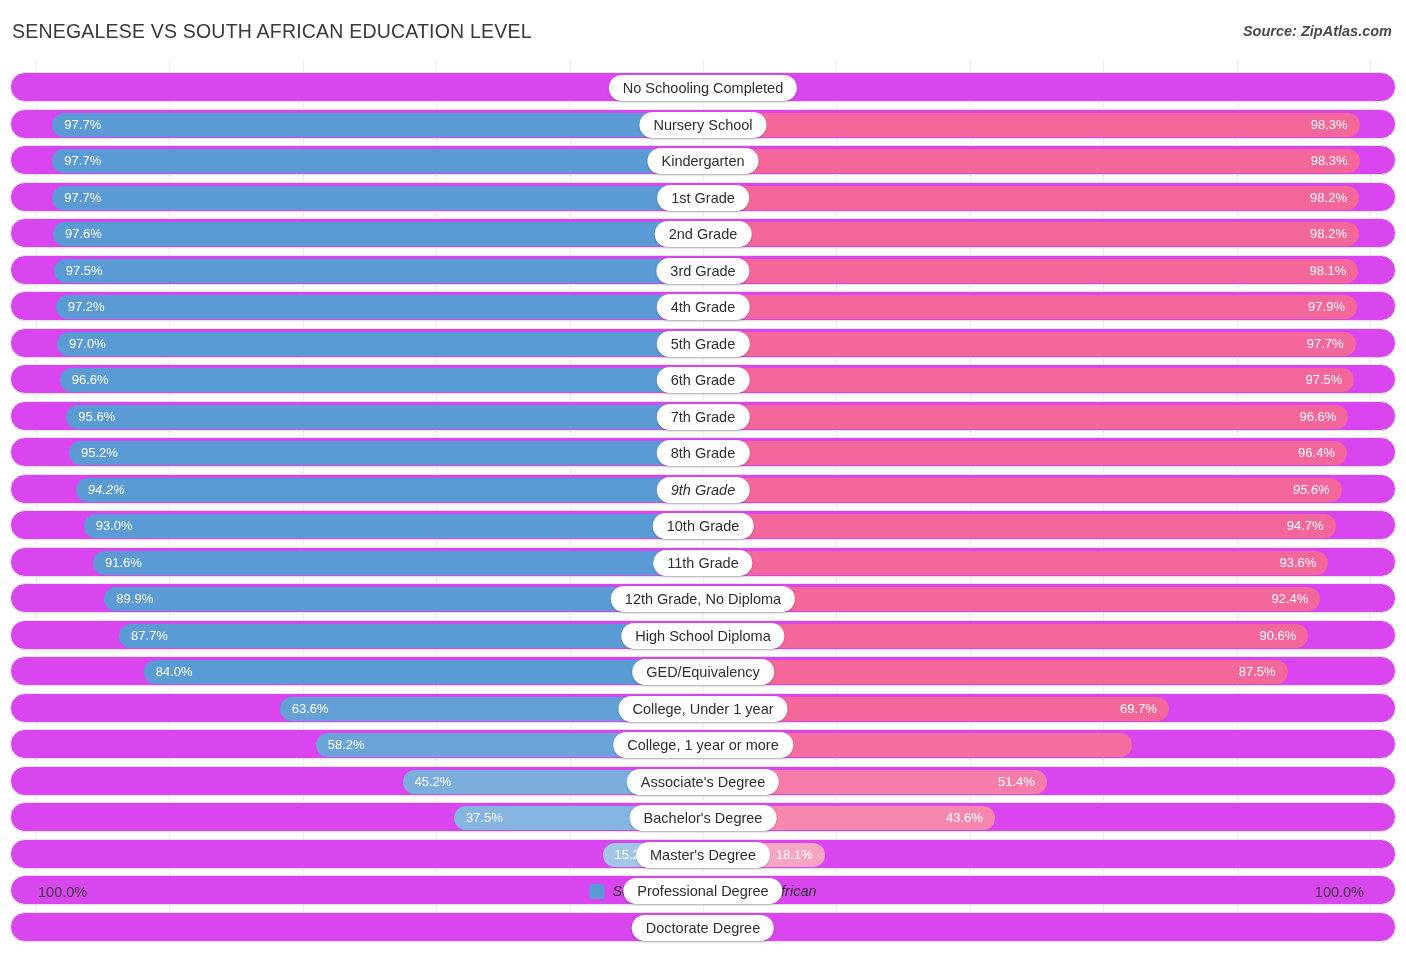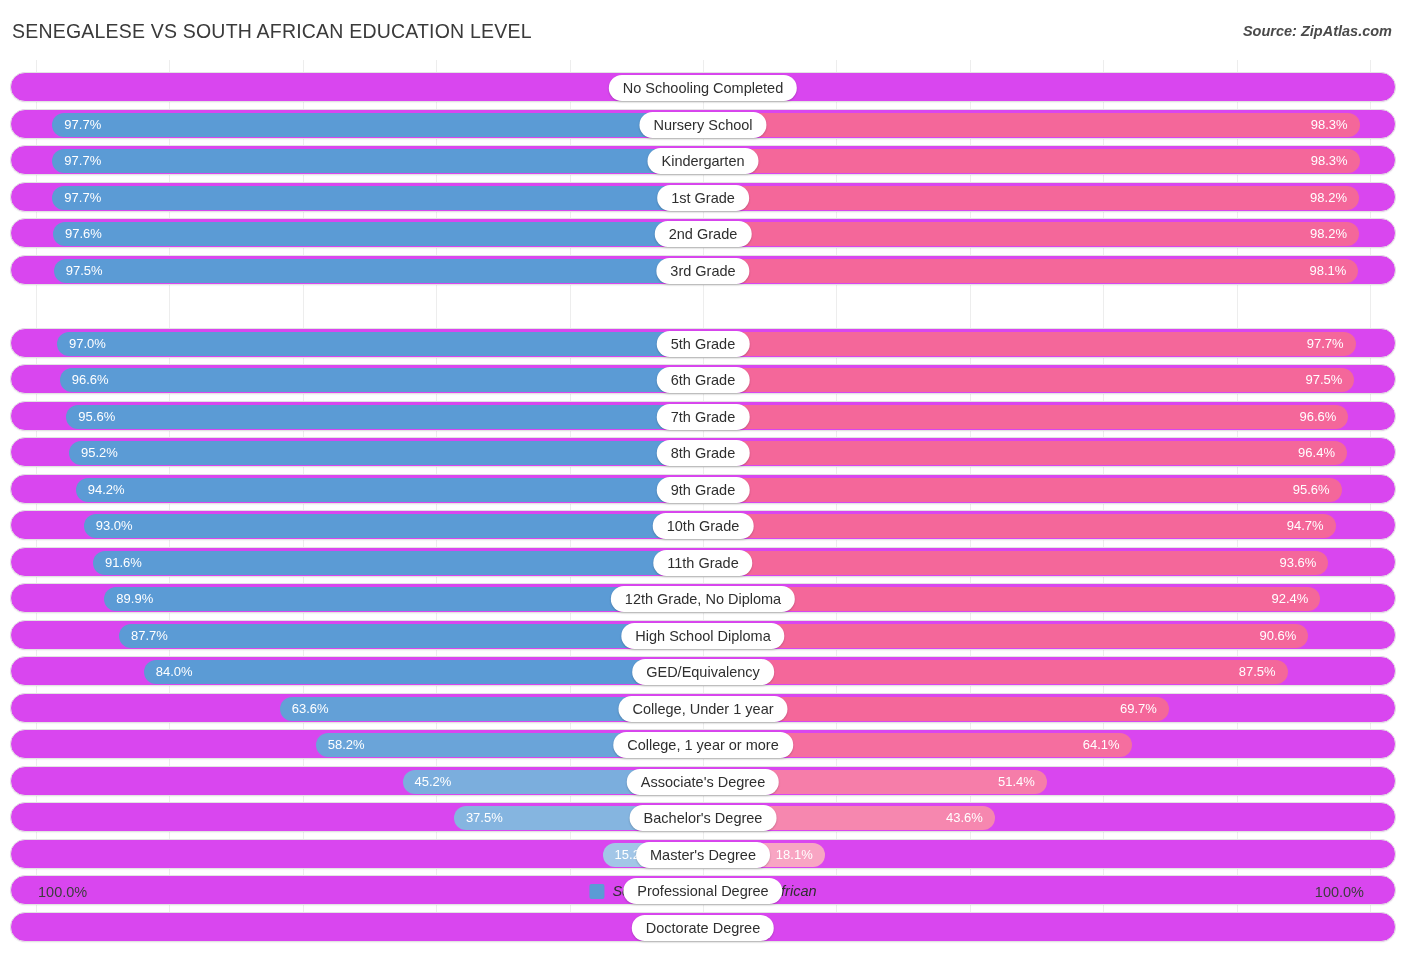--- a/index.html
+++ b/index.html
@@ -174,20 +174,29 @@
       </div>
       <div class="row" style="top: 194.5px;">
         <div class="row-inner">
           <div class="bar left" style="background: rgb(91, 155, 213); width: 650.325px; left: 42.675px;"></div>
           <div class="val left-side inside" style="left: 54.675px;">97.5%</div>
           <div class="bar right" style="background: rgb(244, 103, 154); width: 654.327px; left: 693px;"></div>
           <div class="val right-side inside" style="left: 693px; width: 642.327px; text-align: right;">98.1%</div>
           <div class="pill">3rd Grade</div>
         </div>
       </div>
+      <div class="row" style="top: 231px;">
+        <div class="row-inner">
+          <div class="bar left" style="background: rgb(91, 155, 213); width: 648.324px; left: 44.676px;"></div>
+          <div class="val left-side inside" style="left: 56.676px;">97.2%</div>
+          <div class="bar right" style="background: rgb(244, 103, 154); width: 652.993px; left: 693px;"></div>
+          <div class="val right-side inside" style="left: 693px; width: 640.993px; text-align: right;">97.9%</div>
+          <div class="pill">4th Grade</div>
+        </div>
+      </div>
       <div class="row" style="top: 267.5px;">
         <div class="row-inner">
           <div class="bar left" style="background: rgb(91, 155, 213); width: 646.99px; left: 46.01px;"></div>
           <div class="val left-side inside" style="left: 58.01px;">97.0%</div>
           <div class="bar right" style="background: rgb(244, 103, 154); width: 651.659px; left: 693px;"></div>
           <div class="val right-side inside" style="left: 693px; width: 639.659px; text-align: right;">97.7%</div>
           <div class="pill">5th Grade</div>
         </div>
       </div>
       <div class="row" style="top: 304px;">
@@ -210,21 +219,21 @@
       </div>
       <div class="row" style="top: 377px;">
         <div class="row-inner">
           <div class="bar left" style="background: rgb(91, 155, 213); width: 634.984px; left: 58.016px;"></div>
           <div class="val left-side inside" style="left: 70.016px;">95.2%</div>
           <div class="bar right" style="background: rgb(244, 103, 154); width: 642.988px; left: 693px;"></div>
           <div class="val right-side inside" style="left: 693px; width: 630.988px; text-align: right;">96.4%</div>
           <div class="pill">8th Grade</div>
         </div>
       </div>
-      <div class="row" style="top: 413.5px;">
+      <div class="row" style="top: 413.5px; font-style: italic;">
         <div class="row-inner">
           <div class="bar left" style="background: rgb(91, 155, 213); width: 628.314px; left: 64.686px;"></div>
           <div class="val left-side inside" style="left: 76.686px;">94.2%</div>
           <div class="bar right" style="background: rgb(244, 103, 154); width: 637.652px; left: 693px;"></div>
           <div class="val right-side inside" style="left: 693px; width: 625.652px; text-align: right;">95.6%</div>
           <div class="pill">9th Grade</div>
         </div>
       </div>
       <div class="row" style="top: 450px;">
         <div class="row-inner">
@@ -278,21 +287,20 @@
           <div class="bar right" style="background: rgb(244, 103, 154); width: 464.899px; left: 693px;"></div>
           <div class="val right-side inside" style="left: 693px; width: 452.899px; text-align: right;">69.7%</div>
           <div class="pill">College, Under 1 year</div>
         </div>
       </div>
       <div class="row" style="top: 669px;">
         <div class="row-inner">
           <div class="bar left" style="background: rgb(106, 164, 217); width: 388.194px; left: 304.806px;"></div>
           <div class="val left-side inside" style="left: 316.806px;">58.2%</div>
           <div class="bar right" style="background: rgb(245, 110, 159); width: 427.547px; left: 693px;"></div>
-          <div class="val right-side inside" style="left: 693px; width: 415.547px; text-align: right;">64.1%</div>
           <div class="pill">College, 1 year or more</div>
         </div>
       </div>
       <div class="row" style="top: 705.5px;">
         <div class="row-inner">
           <div class="bar left" style="background: rgb(123, 174, 221); width: 301.484px; left: 391.516px;"></div>
           <div class="val left-side inside" style="left: 403.516px;">45.2%</div>
           <div class="bar right" style="background: rgb(246, 125, 169); width: 342.838px; left: 693px;"></div>
           <div class="val right-side inside" style="left: 693px; width: 330.838px; text-align: right;">51.4%</div>
           <div class="pill">Associate's Degree</div>

